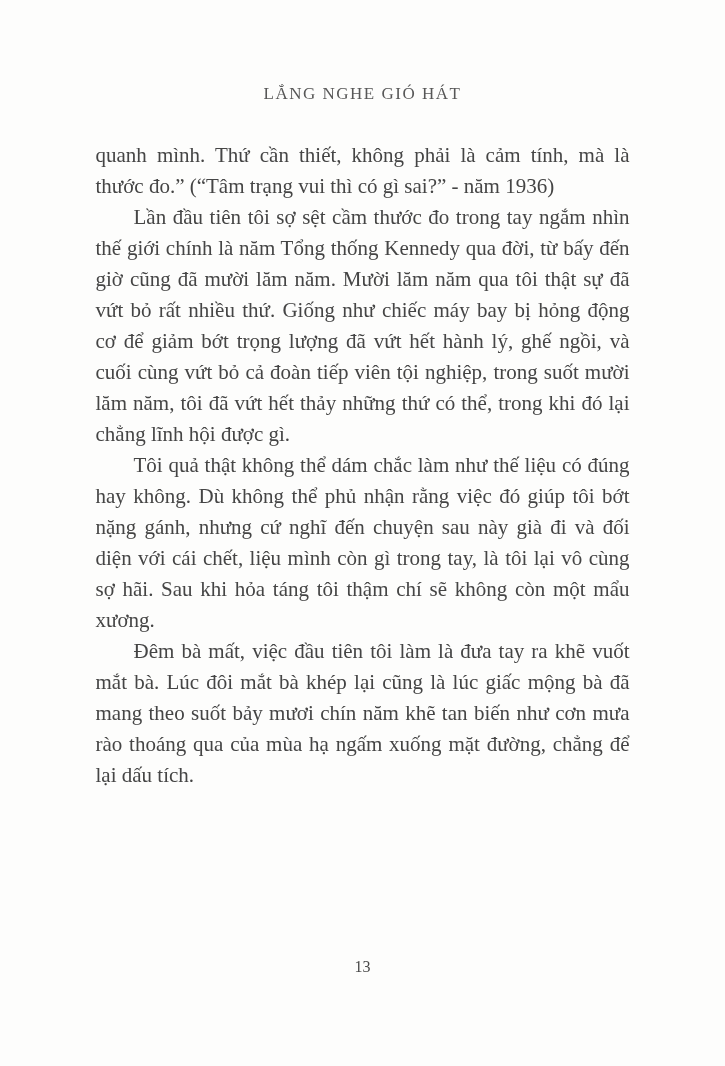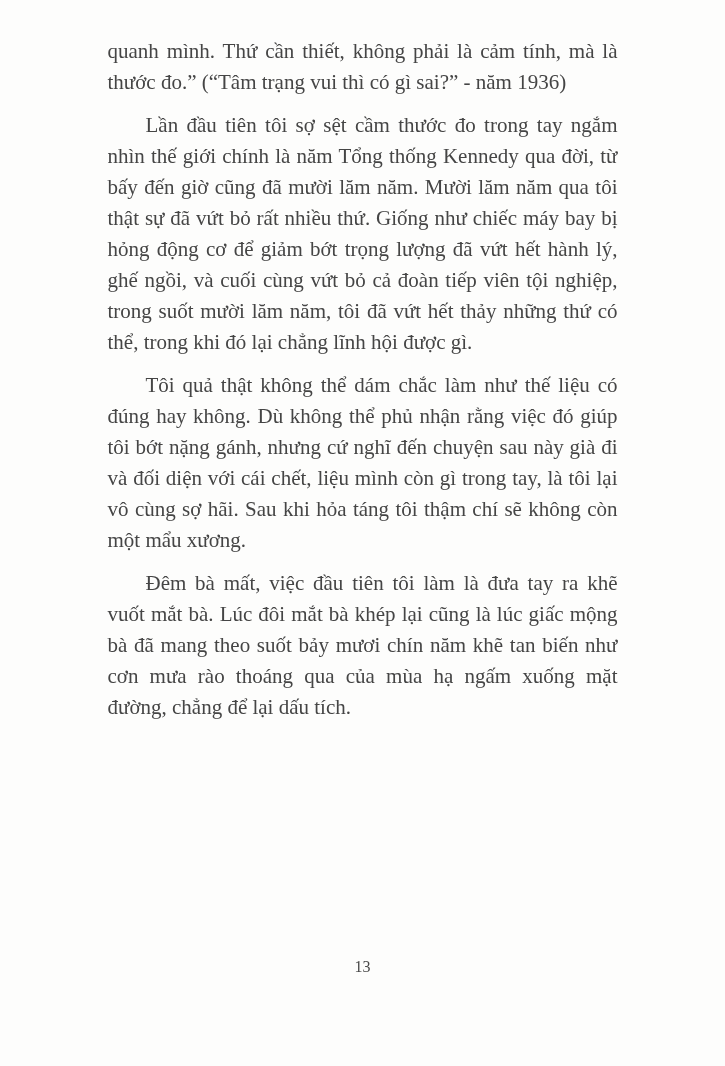--- a/index.html
+++ b/index.html
@@ -27,41 +27,42 @@
   .text-block {
     width: 534px;
     margin: 36px auto 0 auto;
     text-align: justify;
     font-size: 21px;
     line-height: 31px;
     color: #454545;
     text-rendering: optimizeLegibility;
   }
   .para {
-    margin: 12px;
+    margin: 0;
     text-indent: 38px;
   }
   .para.continuation {
     text-indent: 0;
   }
   .page-number {
     position: absolute;
     bottom: 90px;
     left: 0;
     width: 100%;
     text-align: center;
     font-size: 16px;
     color: #4a4a4a;
   }
 </style>
 </head>
 <body>
 
 <div class="page">
 
+  <div class="running-header">LẮNG NGHE GIÓ HÁT</div>
 
   <div class="text-block">
     <p class="para continuation">quanh mình. Thứ cần thiết, không phải là cảm tính, mà là thước đo.” (“Tâm trạng vui thì có gì sai?” - năm 1936)</p>
     <p class="para">Lần đầu tiên tôi sợ sệt cầm thước đo trong tay ngắm nhìn thế giới chính là năm Tổng thống Kennedy qua đời, từ bấy đến giờ cũng đã mười lăm năm. Mười lăm năm qua tôi thật sự đã vứt bỏ rất nhiều thứ. Giống như chiếc máy bay bị hỏng động cơ để giảm bớt trọng lượng đã vứt hết hành lý, ghế ngồi, và cuối cùng vứt bỏ cả đoàn tiếp viên tội nghiệp, trong suốt mười lăm năm, tôi đã vứt hết thảy những thứ có thể, trong khi đó lại chẳng lĩnh hội được gì.</p>
     <p class="para">Tôi quả thật không thể dám chắc làm như thế liệu có đúng hay không. Dù không thể phủ nhận rằng việc đó giúp tôi bớt nặng gánh, nhưng cứ nghĩ đến chuyện sau này già đi và đối diện với cái chết, liệu mình còn gì trong tay, là tôi lại vô cùng sợ hãi. Sau khi hỏa táng tôi thậm chí sẽ không còn một mẩu xương.</p>
     <p class="para">Đêm bà mất, việc đầu tiên tôi làm là đưa tay ra khẽ vuốt mắt bà. Lúc đôi mắt bà khép lại cũng là lúc giấc mộng bà đã mang theo suốt bảy mươi chín năm khẽ tan biến như cơn mưa rào thoáng qua của mùa hạ ngấm xuống mặt đường, chẳng để lại dấu tích.</p>
   </div>
 
   <div class="page-number">13</div>
 

